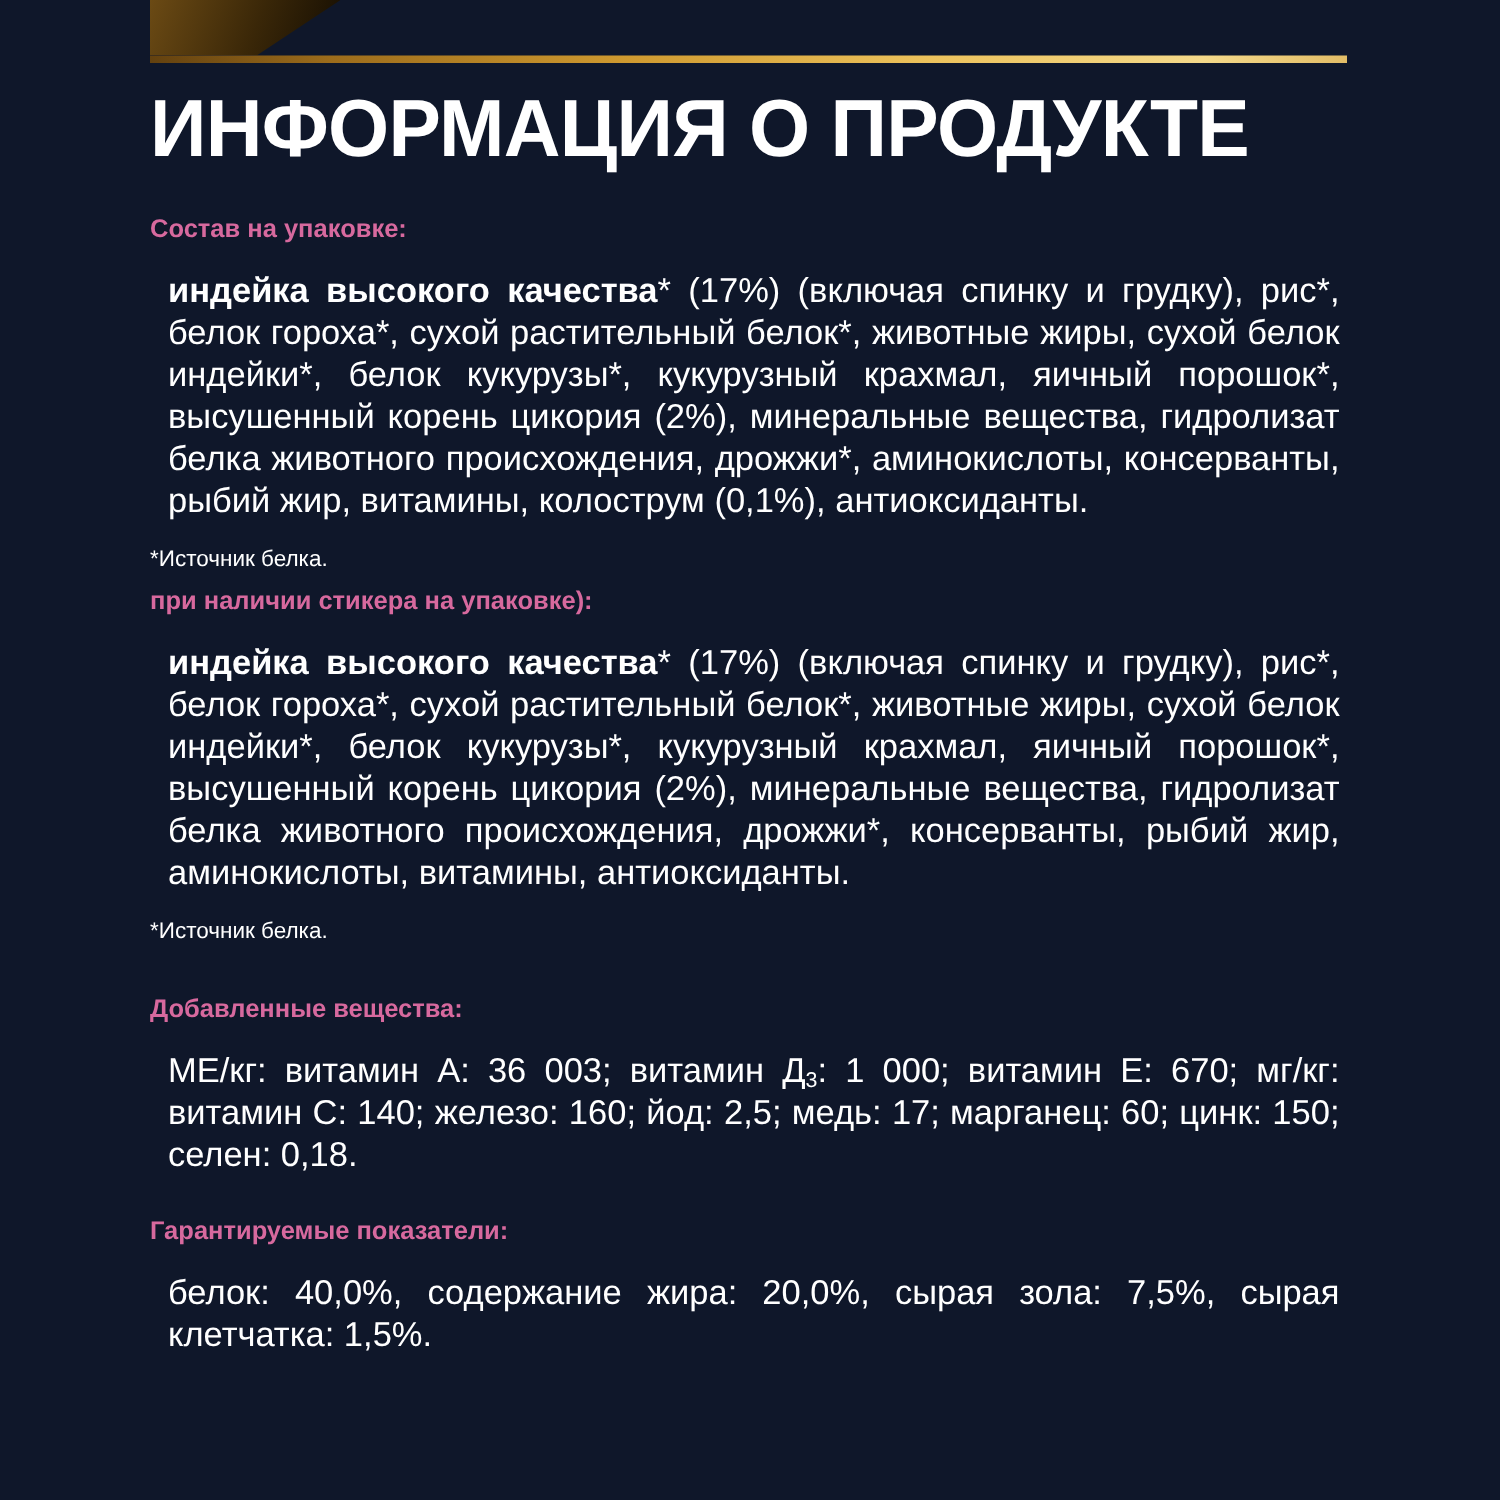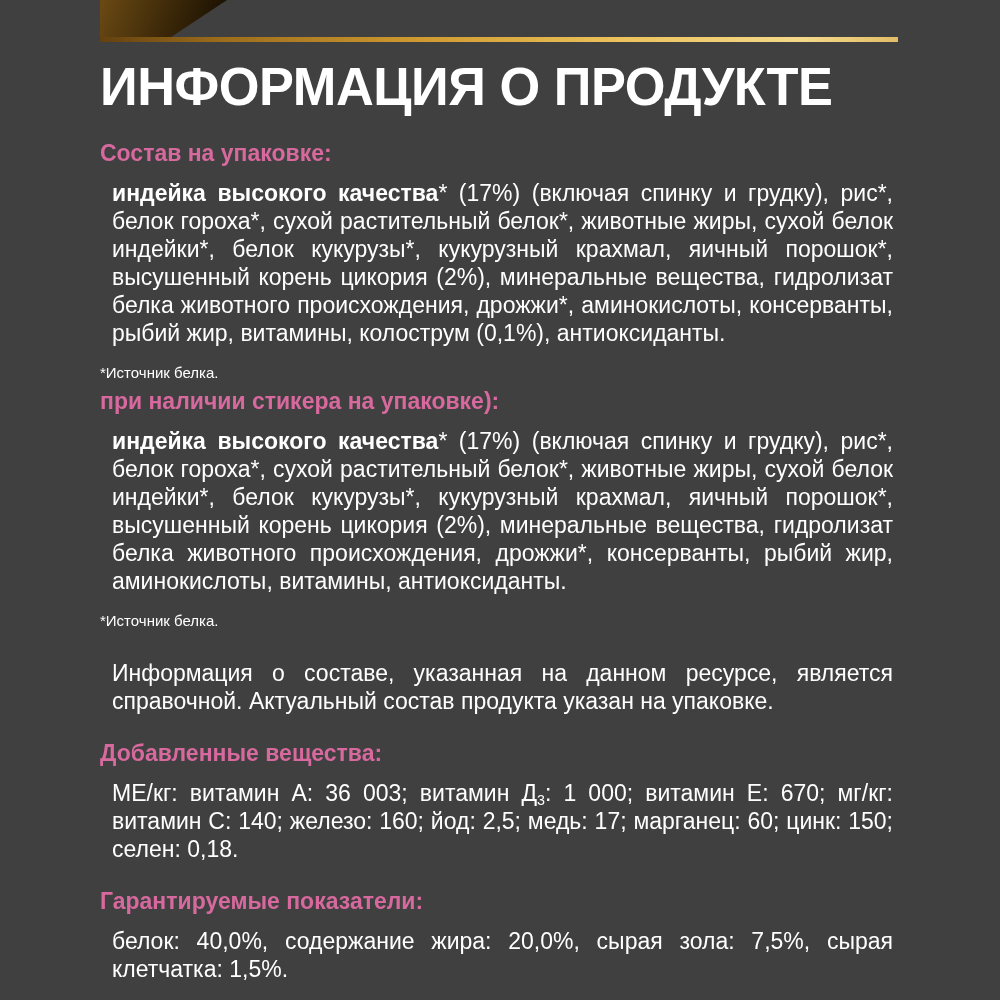--- a/index.html
+++ b/index.html
@@ -10,21 +10,21 @@
   body {
     width: 1000px;
     height: 1000px;
     overflow: hidden;
     font-family: "Liberation Sans", sans-serif;
   }
   .page {
     position: relative;
     width: 1000px;
     height: 1000px;
-    background: #404040;
+    background: #0f172a;
   }
   
   .ribbon-fold {
     position: absolute;
     left: 100px;
     top: 0;
     width: 127px;
     height: 37px;
     background: linear-gradient(110deg, #6b4a14 0%, #3a2708 55%, #140d02 100%);
     clip-path: polygon(0 0, 100% 0, 56% 100%, 0 100%);
@@ -58,21 +58,21 @@
     letter-spacing: -0.5px;
   }
   .page-title .squeeze {
     display: inline-block;
     transform: scaleX(0.97);
     transform-origin: left center;
   }
   .sec-heading {
     margin: 24px 0 0 0;
     color: #d7699e;
-    font-size: 23px;
+    font-size: 17px;
     line-height: 28px;
     font-weight: 700;
   }
   .sec-heading.tight {
     margin-top: 0;
   }
   .body-par {
     margin: 12px;
     font-size: 23px;
     line-height: 28px;
@@ -110,21 +110,20 @@
     <h1 class="page-title"><span class="squeeze">ИНФОРМАЦИЯ О ПРОДУКТЕ</span></h1>
 
     <h2 class="sec-heading">Состав на упаковке:</h2>
     <p class="body-par"><b>индейка высокого качества</b><span>* (17%) (включая спинку и грудку), рис*, белок гороха*, сухой растительный белок*, животные жиры, сухой белок индейки*, белок кукурузы*, кукурузный крахмал, яичный порошок*, высушенный корень цикория (2%), минеральные вещества, гидролизат белка животного происхождения, дрожжи*, аминокислоты, консерванты, рыбий жир, витамины, колострум (0,1%), антиоксиданты.</span></p>
     <p class="footnote">*Источник белка.</p>
 
     <h2 class="sec-heading tight">при наличии стикера на упаковке):</h2>
     <p class="body-par"><b>индейка высокого качества</b><span>* (17%) (включая спинку и грудку), рис*, белок гороха*, сухой растительный белок*, животные жиры, сухой белок индейки*, белок кукурузы*, кукурузный крахмал, яичный порошок*, высушенный корень цикория (2%), минеральные вещества, гидролизат белка животного происхождения, дрожжи*, консерванты, рыбий жир, аминокислоты, витамины, антиоксиданты.</span></p>
     <p class="footnote">*Источник белка.</p>
 
-    <p class="body-par disclaimer">Информация о составе, указанная на данном ресурсе, является справочной. Актуальный состав продукта указан на упаковке.</p>
 
     <h2 class="sec-heading">Добавленные вещества:</h2>
     <p class="body-par"><span>МЕ/кг: витамин А: 36 003; витамин Д</span><sub class="vit-sub">3</sub><span>: 1 000; витамин Е: 670; мг/кг: витамин С: 140; железо: 160; йод: 2,5; медь: 17; марганец: 60; цинк: 150; селен: 0,18.</span></p>
 
     <h2 class="sec-heading">Гарантируемые показатели:</h2>
     <p class="body-par">белок: 40,0%, содержание жира: 20,0%, сырая зола: 7,5%, сырая клетчатка: 1,5%.</p>
 
   </div>
 </div>
 

